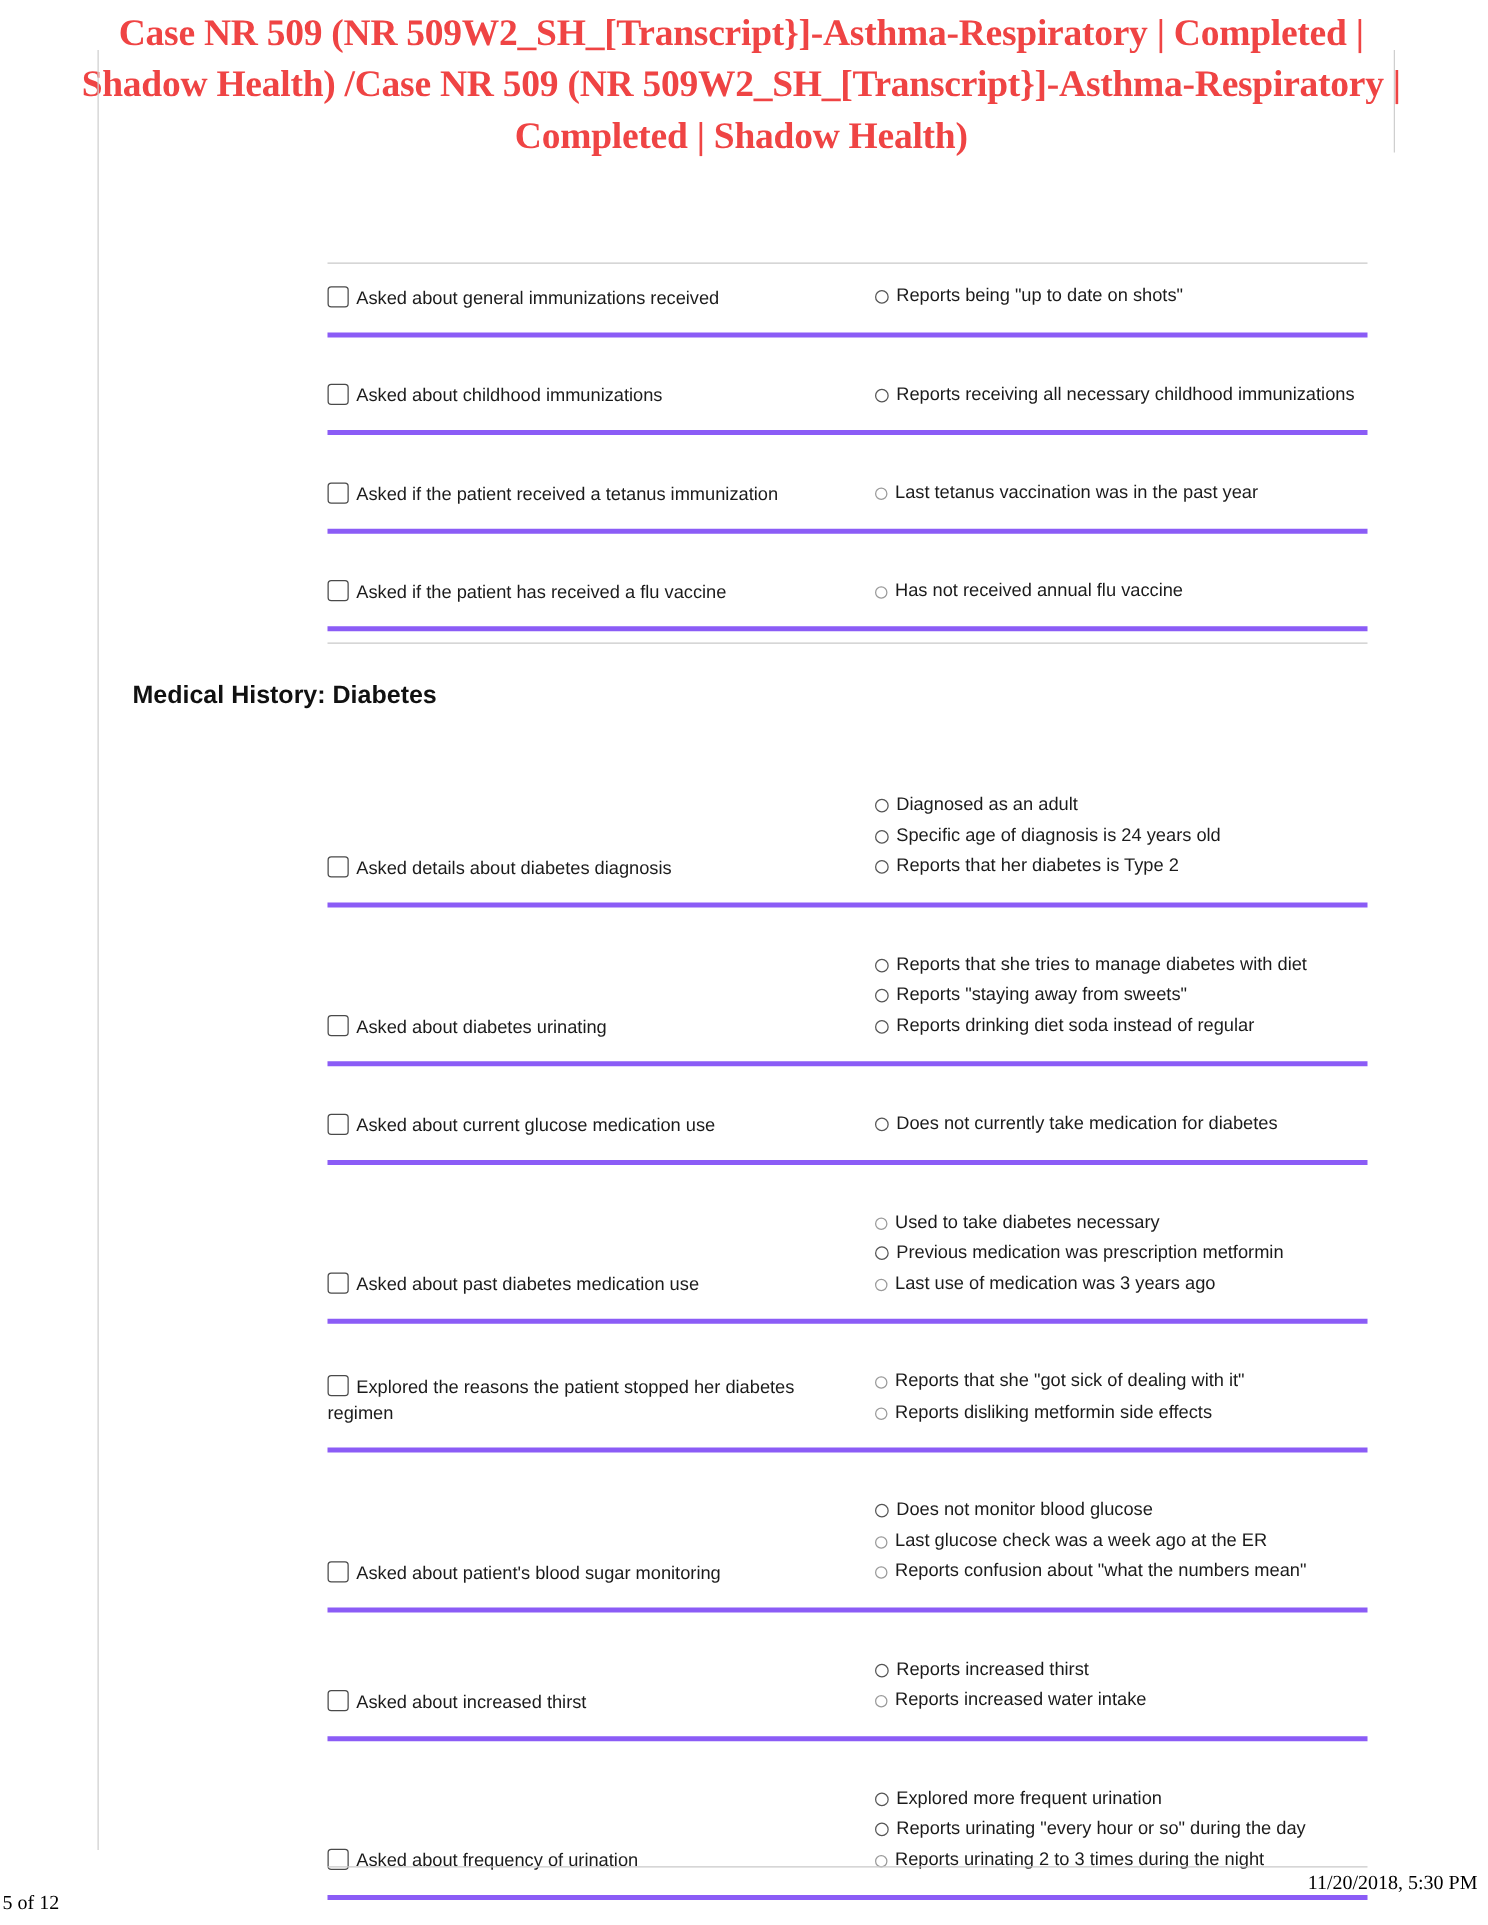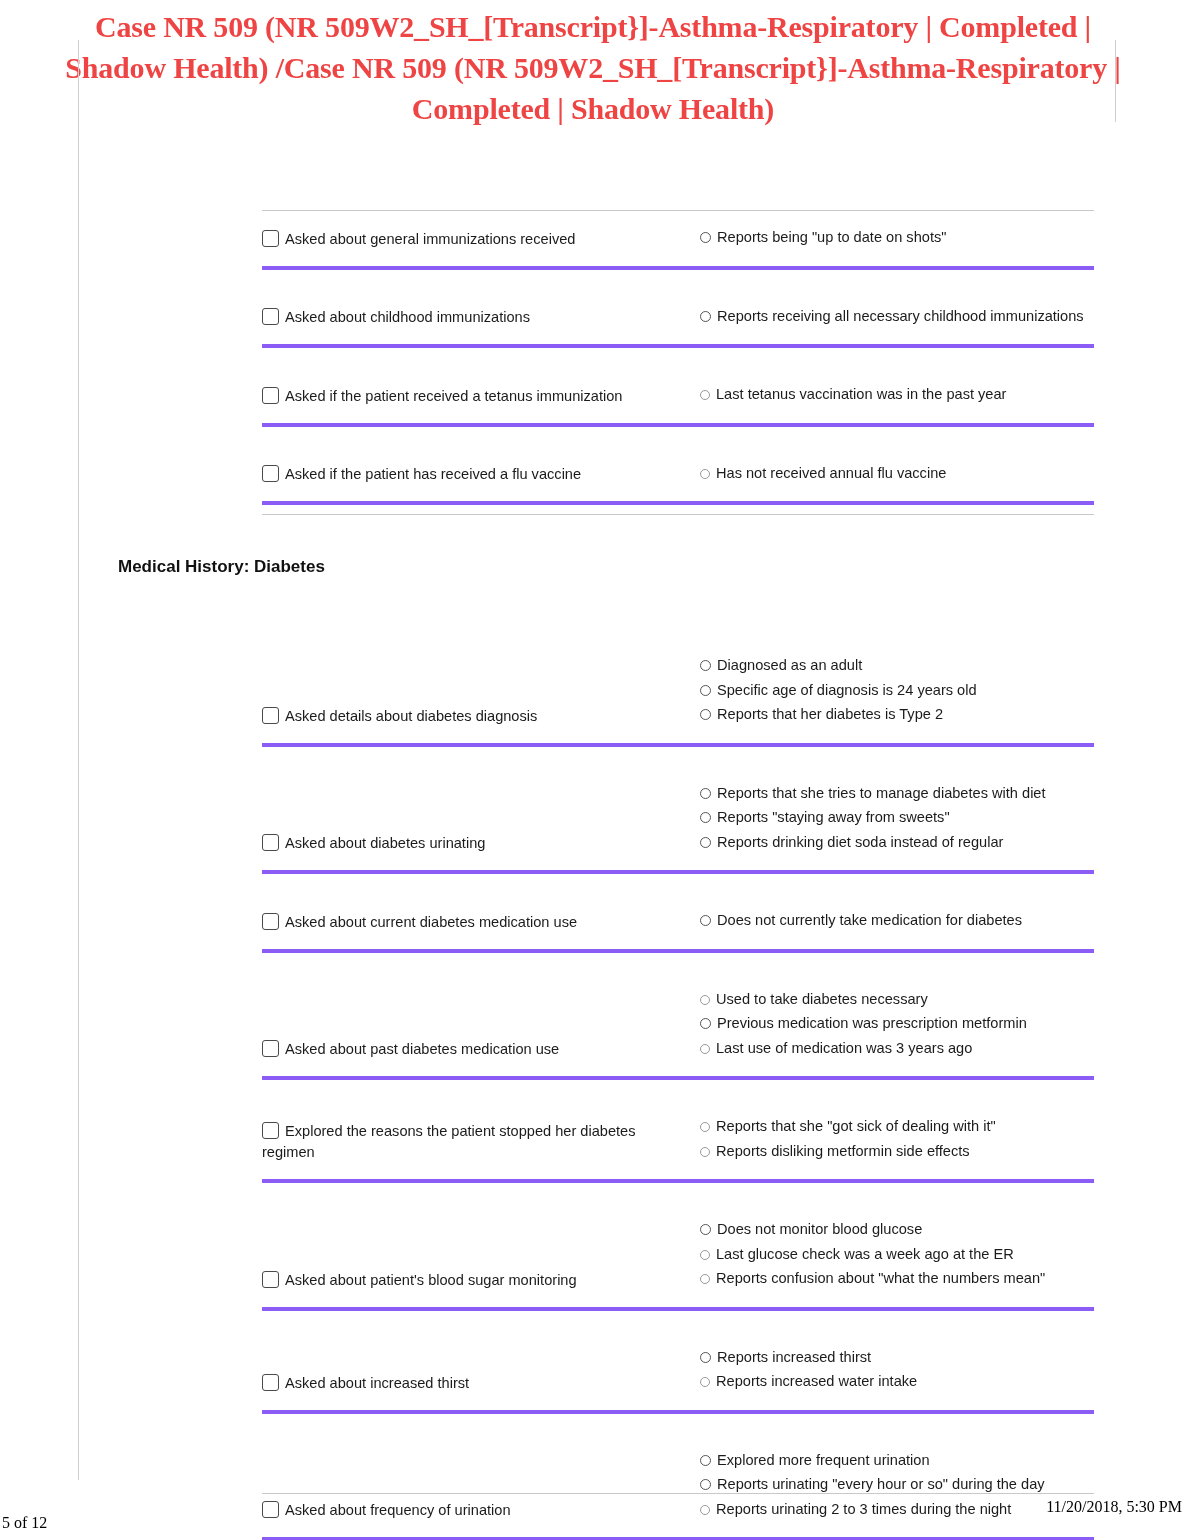--- a/index.html
+++ b/index.html
@@ -51,25 +51,25 @@
     background: #cfcfcf;
   }
   
   .content {
     position: absolute;
     top: 190px;
     left: 0;
     width: 1190px;
   }
   .section-heading {
-    font-size: 17px;
+    font-size: 20px;
     font-weight: bold;
     color: #111;
     padding: 0 0 0 102px;
-    margin: 16px;
+    margin: 4px;
   }
   .section-gap-top { height: 26px; }
   .section-gap-bottom { height: 26px; }
 
   .rows {
     margin: 0 auto;
     width: 832px;      
     margin-left: 262px;
   }
   .row {
@@ -255,21 +255,21 @@
                 <span class="bullet"></span>
                 <span class="bullet-text">Reports "staying away from sweets"</span>
               </div>
               <div class="bullet-line">
                 <span class="bullet"></span>
                 <span class="bullet-text">Reports drinking diet soda instead of regular</span>
               </div>
             </div>
           </div>
           <div class="row">
-            <div class="col-left"><span class="chk"></span><span class="q-text">Asked about current diabetes medication use</span></div>
+            <div class="col-left"><span class="chk"></span><span class="q-text">Asked about current glucose medication use</span></div>
             <div class="col-right">
               <div class="bullet-line">
                 <span class="bullet"></span>
                 <span class="bullet-text">Does not currently take medication for diabetes</span>
               </div>
             </div>
           </div>
           <div class="row">
             <div class="col-left"><span class="chk"></span><span class="q-text">Asked about past diabetes medication use</span></div>
             <div class="col-right">

